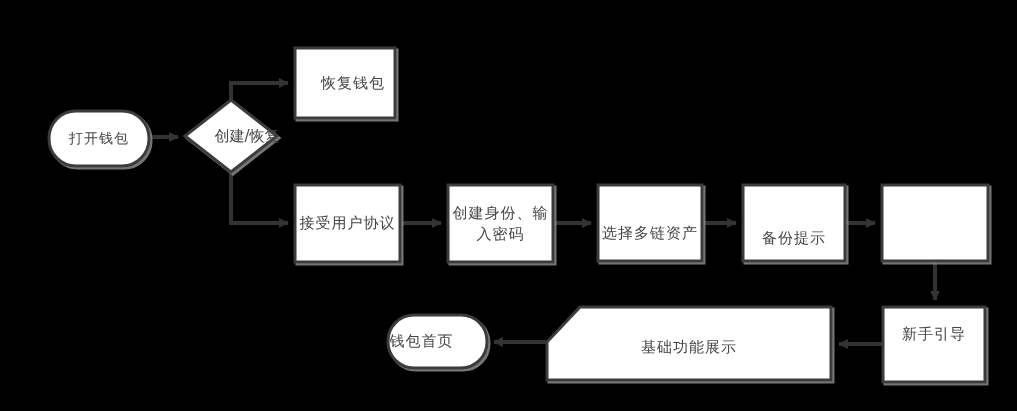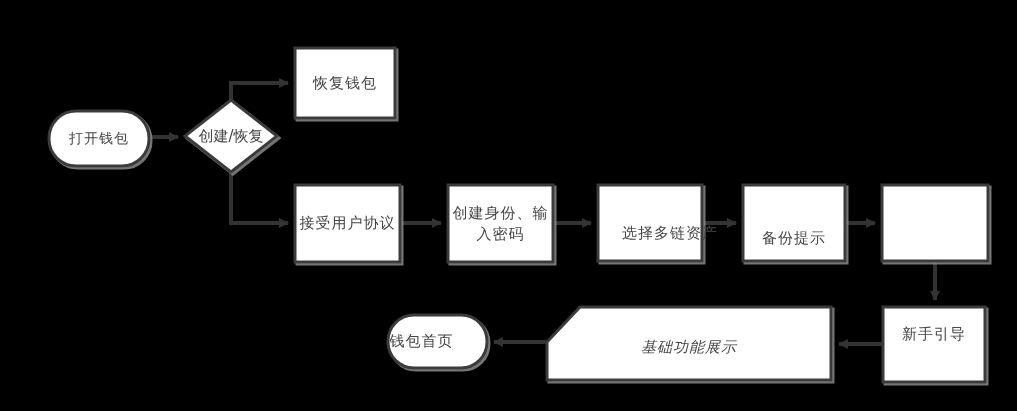--- a/index.html
+++ b/index.html
@@ -72,32 +72,32 @@
       <rect x="743" y="185" width="102" height="76"></rect>
       <rect x="882" y="185" width="106" height="76"></rect>
       <rect x="883" y="307" width="102" height="75"></rect>
       <polygon points="580,307 831,307 831,380 547,380 547,342"></polygon>
       <rect x="388" y="315" width="99" height="53" rx="26" ry="26"></rect>
     </g>
   </svg>
 
   <div class="node-label" style="left:49px; top:111px; width:100px; height:55px; font-size:14px;">打开钱包</div>
 
-  <div class="node-label" style="left:181px; top:100px; width:100px; height:72px; letter-spacing:0;">创建/恢复</div>
+  <div class="node-label" style="left:197px; top:100px; width:100px; height:72px; letter-spacing:0;">创建/恢复</div>
 
-  <div class="node-label" style="left:295px; top:48px; width:100px; height:70px;">恢复钱包</div>
+  <div class="node-label" style="left:295px; top:48px; width:100px; height:70px;padding-left:8px;">恢复钱包</div>
 
   <div class="node-label" style="left:295px; top:185px; width:105px; height:77px;border-radius:17px;">接受用户协议</div>
 
   <div class="node-label" style="left:452px; top:185px; width:97px; height:77px;">创建身份、输入密码</div>
 
-  <div class="node-label" style="left:598px; top:185px; width:104px; height:96px;margin-left:20px;">选择多链资产</div>
+  <div class="node-label" style="left:598px; top:185px; width:104px; height:96px;">选择多链资产</div>
 
   <div class="node-label" style="left:743px; top:200px; width:102px; height:76px;">备份提示</div>
 
 
   <div class="node-label" style="left:883px; top:307px; width:102px; height:54px;">新手引导</div>
 
-  <div class="node-label" style="left:547px; top:307px; width:284px; height:81px;font-style:italic;">基础功能展示</div>
+  <div class="node-label" style="left:547px; top:307px; width:284px; height:81px;">基础功能展示</div>
 
   <div class="node-label" style="left:372px; top:315px; width:99px; height:53px;">钱包首页</div>
 
 </div>
 
 </body></html>

